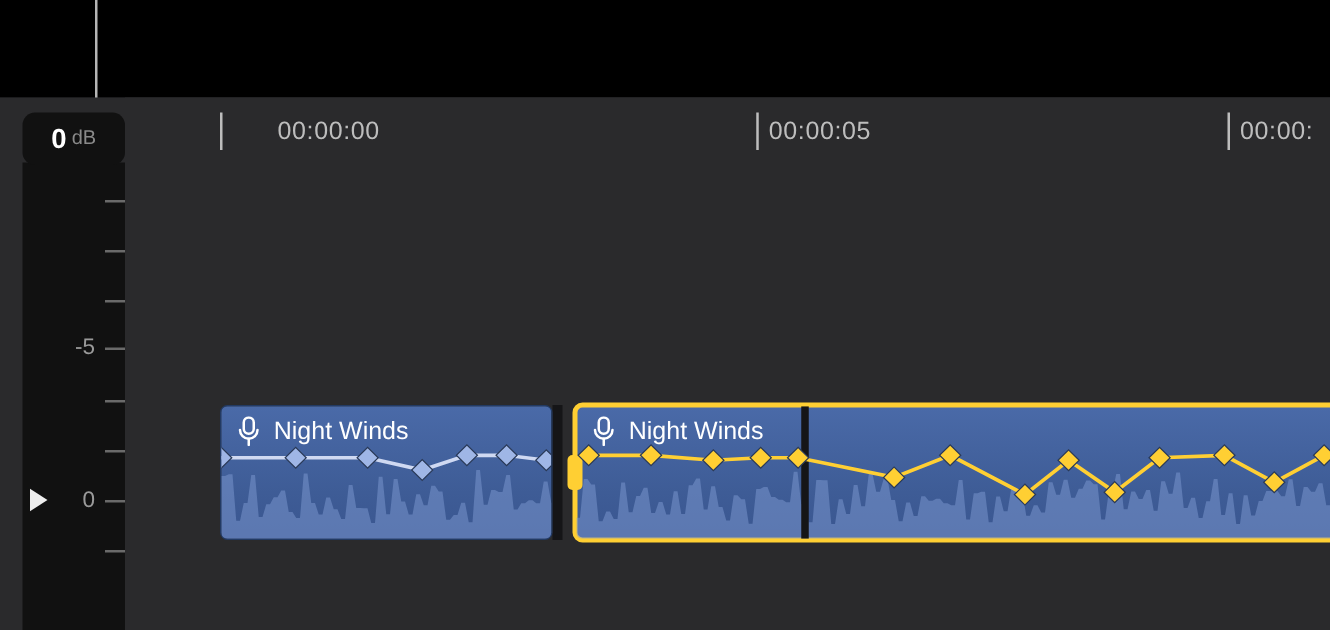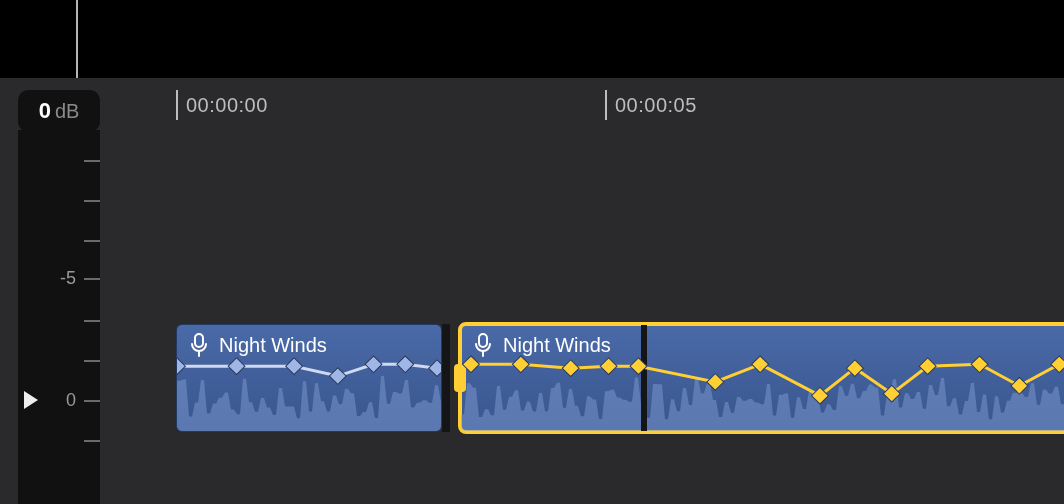--- a/index.html
+++ b/index.html
@@ -44,21 +44,21 @@
     width: 82px; height: 42px;
     background: #111;
     border-radius: 10px;
     display: flex;
     align-items: center;
     justify-content: center;
     gap: 4px;
     z-index: 20;
   }
   .db-value { color: #fff; font-size: 22px; font-weight: 600; }
-  .db-unit  { color: #8a8a8a; font-size: 20px; }
+  .db-unit  { color: #8a8a8a; font-size: 16px; }
 
   
   .ruler-col {
     position: absolute;
     left: 18px; top: 130px;
     width: 82px; bottom: 0;
     background: #111;
   }
   .ruler-tick {
     position: absolute;
@@ -196,27 +196,31 @@
     <div class="ruler-tick" style="top: 190px;"></div>
     <div class="ruler-tick" style="top: 230px;"></div>
     <div class="ruler-tick" style="top: 270px;"></div>
     <div class="ruler-label" style="top: 270px;">0</div>
     <div class="ruler-tick" style="top: 310px;"></div>
     <div class="ruler-playhead" style="top: 270px;"></div>
   </div>
 
 <div class="timeline">
   <div class="time-ruler" id="time-ruler">
-      <div class="time-mark" style="left: 76px;">
+      <div class="time-mark" style="left: 76px; gap: 36px;">
         <div class="tick"></div>
         <div class="lbl">00:00:00</div>
       </div>
       <div class="time-mark" style="left: 478px; margin-left: 27px;">
         <div class="tick"></div>
         <div class="lbl">00:00:05</div>
+      </div>
+      <div class="time-mark" style="left: 882px;">
+        <div class="tick"></div>
+        <div class="lbl">00:00:</div>
       </div>
     </div>
   <div class="lane" id="lane">
       <div class="divider-dark" style="left: 266px;"></div>
       <div class="clip" style="left: 0px; width: 266px;">
         <div class="waveform"><svg width="266" height="100%" viewBox="0 0 266 100" preserveAspectRatio="none">
             <path d="M0 100 L0 13.315972222222214 L3 13.315972222222214 L6 11.00855195473251 L9 11.00855195473251 L12 74.6926440329218 L15 74.6926440329218 L18 50.43306327160494 L21 50.43306327160494 L24 12.072402263374485 L27 12.072402263374485 L30 69.56436471193416 L33 69.56436471193416 L36 52.3070987654321 L39 52.3070987654321 L42 42.47653034979424 L45 42.47653034979424 L48 33.359696502057616 L51 33.359696502057616 L54 62.6880787037037 L57 62.6880787037037 L60 70.97093621399176 L63 70.97093621399176 L66 9.828639403292186 L69 9.828639403292186 L72 50.326003086419746 L75 50.326003086419746 L78 66.30561985596708 L81 66.30561985596708 L84 42.721193415637856 L87 42.721193415637856 L90 58.97087191358025 L93 58.97087191358025 L96 72.23058127572017 L99 72.23058127572017 L102 25.787358539094654 L105 25.787358539094654 L108 57.37268518518518 L111 57.37268518518518 L114 57.49582047325103 L117 57.49582047325103 L120 77.77713477366255 L123 77.77713477366255 L126 14.28144290123457 L129 14.28144290123457 L132 65.85133744855966 L135 65.85133744855966 L138 17.440522119341566 L141 17.440522119341566 L144 48.44714506172839 L147 48.44714506172839 L150 66.0471322016461 L153 66.0471322016461 L156 38.527520576131685 L159 38.527520576131685 L162 53.619791666666664 L165 53.619791666666664 L168 26.833204732510296 L171 26.833204732510296 L174 34.78813014403292 L177 34.78813014403292 L180 73.54938271604938 L183 73.54938271604938 L186 66.95955504115227 L189 66.95955504115227 L192 49.97235082304527 L195 49.97235082304527 L198 76.98591820987654 L201 76.98591820987654 L204 5.176183127572017 L207 5.176183127572017 L210 52.83018261316872 L213 52.83018261316872 L216 32.67939814814815 L219 32.67939814814815 L222 35.23308899176955 L225 35.23308899176955 L228 12.111625514403286 L231 12.111625514403286 L234 59.3798225308642 L237 59.3798225308642 L240 50.88027263374485 L243 50.88027263374485 L246 46.56667952674897 L249 46.56667952674897 L252 50.83719135802469 L255 50.83719135802469 L258 20.86773405349794 L261 20.86773405349794 L264 49.94534465020576 L267 49.94534465020576 L266 100 Z" fill="#7e9ad1"></path>
           </svg></div>
         <div class="label">
           <svg width="20" height="24" viewBox="0 0 20 24" fill="none" stroke="#fff" stroke-width="2" stroke-linecap="round">

